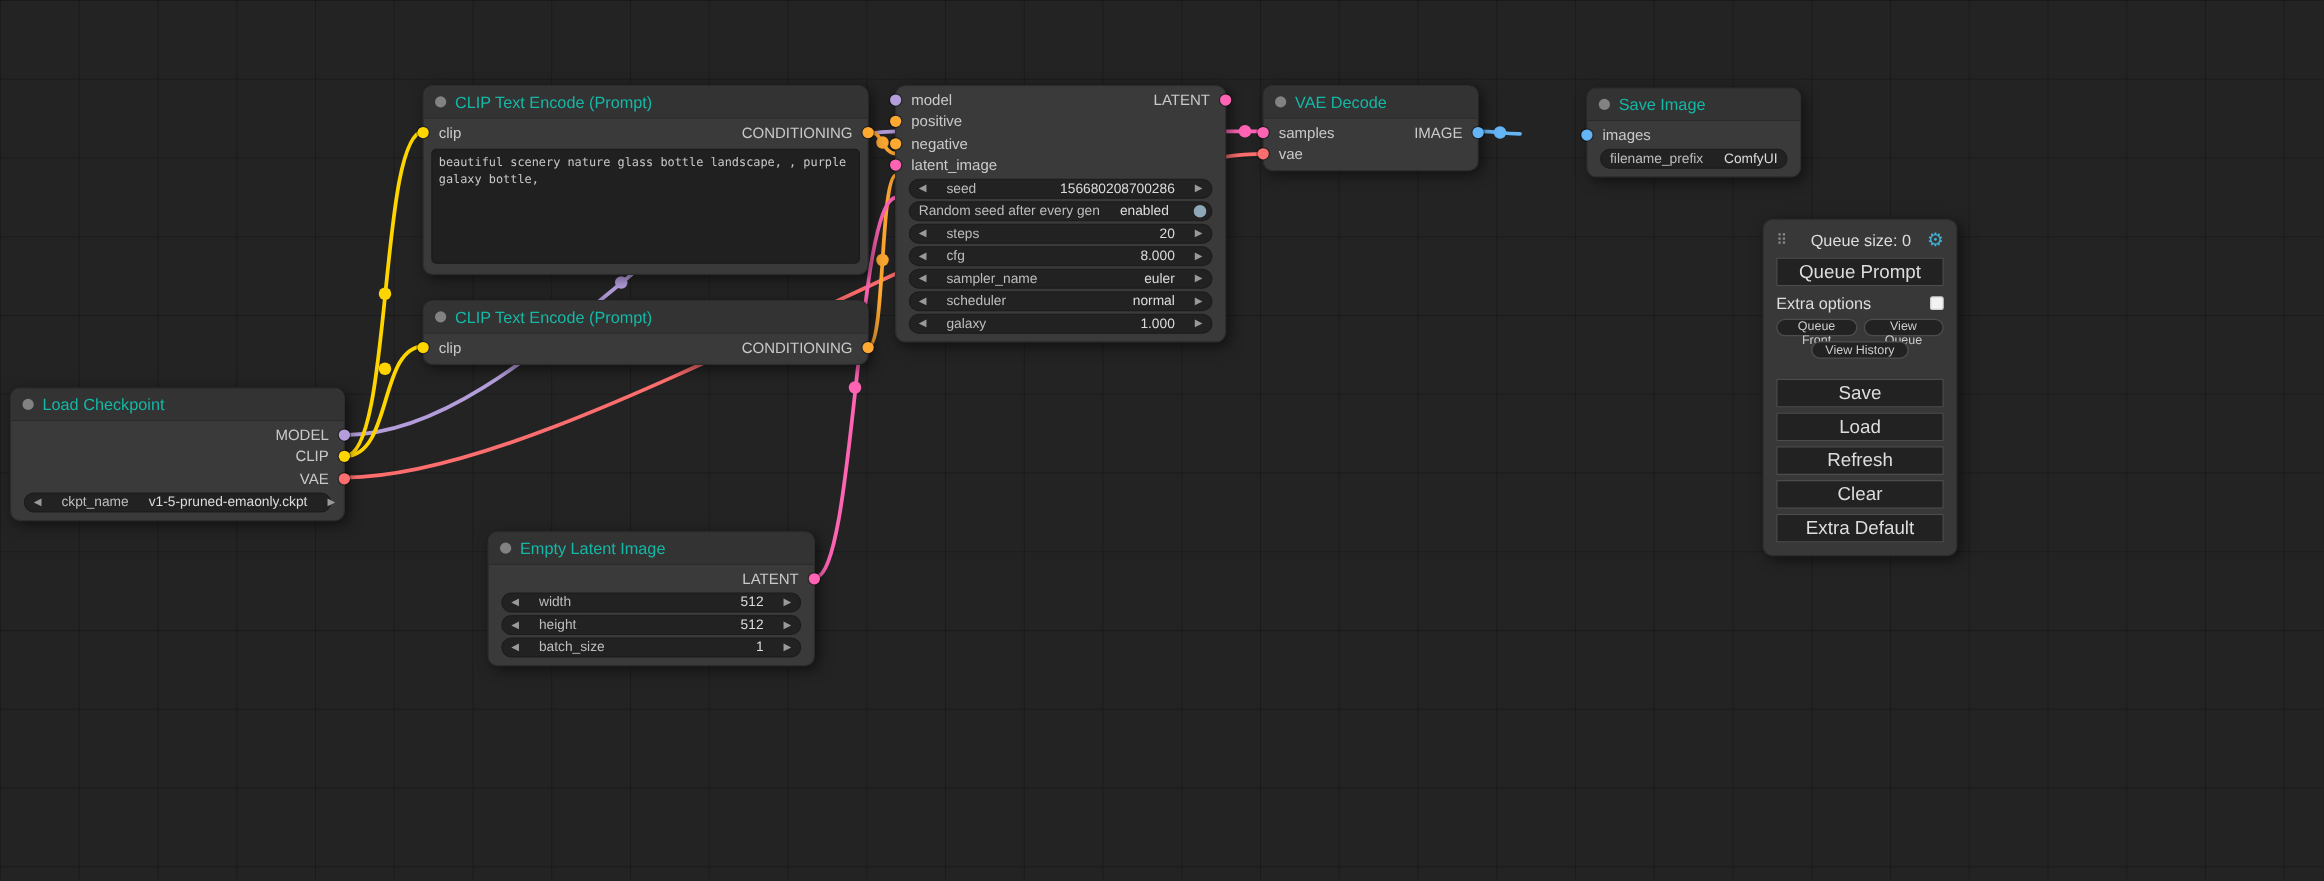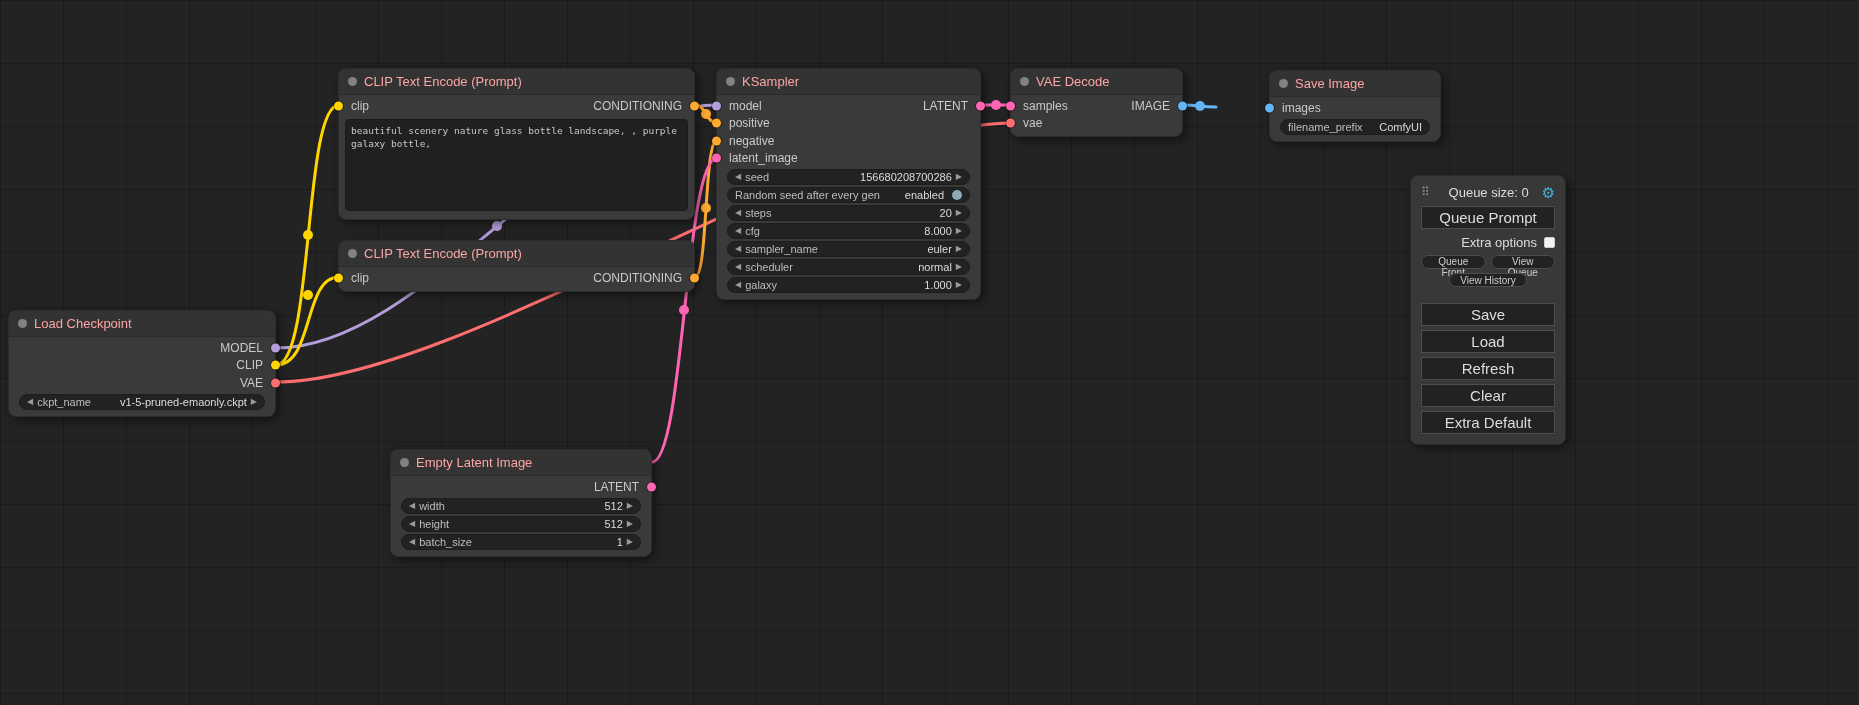--- a/index.html
+++ b/index.html
@@ -10,54 +10,54 @@
   .wires{position:absolute;inset:0;z-index:1;pointer-events:none}
   .wire{fill:none;stroke-width:3;stroke-linecap:round}
   .wire.model{stroke:#B39DDB}.wire.clip{stroke:#FFD500}.wire.vae{stroke:#FF6E6E}
   .wire.cond{stroke:#FFA931}.wire.latent{stroke:#FF64B4}.wire.image{stroke:#64B5F6}
   .linkdot.model{fill:#B39DDB}.linkdot.clip{fill:#FFD500}.linkdot.vae{fill:#FF6E6E}
   .linkdot.cond{fill:#FFA931}.linkdot.latent{fill:#FF64B4}.linkdot.image{fill:#64B5F6}
 
   .node{position:absolute;z-index:2;background:#3a3a3a;border:1px solid #2d2d2d;border-radius:8px;
     box-shadow:3px 3px 10px rgba(0,0,0,.5);color:#ccc}
   .node-header{display:flex;align-items:center;gap:7px;height:26px;padding:0 9px;background:#333;
-    border-bottom:1px solid #2b2b2b;border-radius:8px 8px 0 0;font-size:13px;color:#fca5a5;white-space:nowrap}
+    border-bottom:1px solid #2b2b2b;border-radius:8px 8px 0 0;font-size:13px;color:#14b8a6;white-space:nowrap}
   .collapse-dot{flex:0 0 auto;width:9px;height:9px;border-radius:50%;background:#828282}
   .node-body{padding:2px 0 4px;position:relative}
   .slot-row{position:relative;height:17.5px;display:flex;align-items:center;padding:0 12px;font-size:12px;color:#c9c9c9}
   .slot-label-in{white-space:nowrap}
   .slot-label-out{margin-left:auto;white-space:nowrap}
   .dot{width:9px;height:9px;border-radius:50%;flex:0 0 auto;box-shadow:0 0 0 1px rgba(0,0,0,.35)}
   .dot.in{position:absolute;left:-5px;top:50%;transform:translateY(-50%)}
   .dot.out{position:absolute;right:-5px;top:50%;transform:translateY(-50%)}
   .dot.model{background:#B39DDB}.dot.clip{background:#FFD500}.dot.vae{background:#FF6E6E}
   .dot.cond{background:#FFA931}.dot.latent{background:#FF64B4}.dot.image{background:#64B5F6}
 
   .widget{height:16px;margin:2px 10px;background:#222;border:1px solid #1d1d1d;border-radius:8px;
-    display:flex;align-items:center;padding:0 7px;font-size:11px;gap:4px}
+    display:flex;align-items:center;padding:0 7px;font-size:11px;gap:16px}
   .widget .arrow{font-size:8px;color:#9a9a9a;line-height:1}
   .widget .wlabel{color:#bdbdbd;white-space:nowrap}
   .widget .wvalue{margin-left:auto;color:#dcdcdc;white-space:nowrap}
   .toggle-circle{width:10px;height:10px;border-radius:50%;background:#8FA8B7;flex:0 0 auto;margin-left:4px}
 
   .prompt-area{display:block;background:#202020;border:1px solid #1b1b1b;border-radius:4px;margin:4px 6px;
     color:#c8c8c8;font-family:"DejaVu Sans Mono",monospace;font-size:9.5px;line-height:13px;padding:4px 5px;
     resize:none;width:calc(100% - 12px);overflow:hidden}
 
   .queue-panel{position:absolute;z-index:3;background:#383838;border:1px solid #2c2c2c;border-radius:8px;
     box-shadow:3px 3px 10px rgba(0,0,0,.5);padding:6px 10px 10px;display:flex;flex-direction:column;gap:4px}
   .qp-header{display:flex;align-items:center;height:20px;color:#ddd;font-size:13px}
   .qp-handle{color:#8a8a8a;font-size:12px;margin-right:6px;cursor:grab}
   .qp-size{flex:1;text-align:center}
   .qp-gear{color:#41B1D6;font-size:15px;line-height:1}
   .qp-btn{background:#222;border:1px solid #4d4d4d;border-radius:0;color:#ddd;
     font-family:"Liberation Sans",sans-serif;cursor:pointer}
   .qp-btn.big{height:23px;font-size:15px;width:100%}
   .qp-btn.small{height:14px;font-size:10px;border-radius:8px;padding:0 6px;color:#ccc}
-  .qp-extra{display:flex;align-items:center;justify-content:flex-end;gap:7px;color:#ddd;font-size:13px;height:18px}
+  .qp-extra{display:flex;align-items:center;justify-content:space-between;gap:7px;color:#ddd;font-size:13px;height:18px}
   .qp-checkbox{width:11px;height:11px;background:#f2f2f2;border:1px solid #cfcfcf;border-radius:2px}
   .qp-row{display:flex;gap:5px}
   .qp-row .grow{flex:1}
   .qp-row.center{justify-content:center}
   .qp-spacer{height:8px}
 </style>
 </head>
 <body>
 
 <div class="canvas">
@@ -134,21 +134,21 @@
     <div class="node-body">
       <div class="slot-row">
         <span class="dot in clip"></span>
         <span class="slot-label-in">clip</span>
         <span class="slot-label-out">CONDITIONING</span>
         <span class="dot out cond"></span>
       </div>
     </div>
   </div>
 
-  <div class="node" style="left:390px;top:449px;width:262px">
+  <div class="node" style="left:390px;top:425px;width:262px">
     <div class="node-header">
       <span class="collapse-dot"></span>
       <span>Empty Latent Image</span>
     </div>
     <div class="node-body">
       <div class="slot-row">
         <span class="slot-label-out">LATENT</span>
         <span class="dot out latent"></span>
       </div>
       <div class="widget">
@@ -166,24 +166,20 @@
       <div class="widget">
         <span class="arrow">◀</span>
         <span class="wlabel">batch_size</span>
         <span class="wvalue">1</span>
         <span class="arrow">▶</span>
       </div>
     </div>
   </div>
 
   <div class="node" style="left:716px;top:68px;width:265px">
-    <div class="node-header">
-      <span class="collapse-dot"></span>
-      <span>KSampler</span>
-    </div>
     <div class="node-body">
       <div class="slot-row">
         <span class="dot in model"></span>
         <span class="slot-label-in">model</span>
         <span class="slot-label-out">LATENT</span>
         <span class="dot out latent"></span>
       </div>
       <div class="slot-row">
         <span class="dot in cond"></span>
         <span class="slot-label-in">positive</span>

